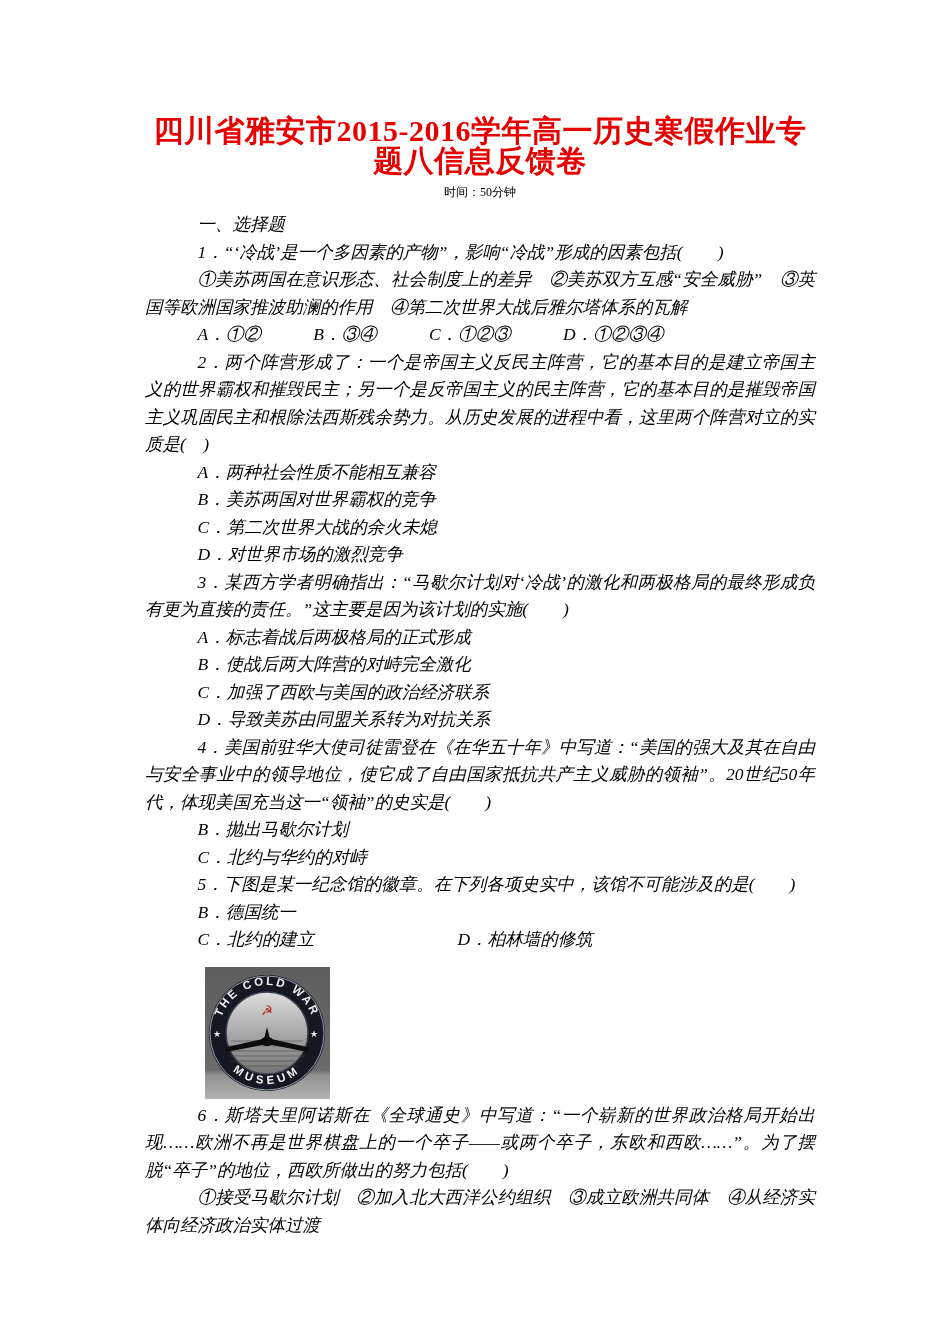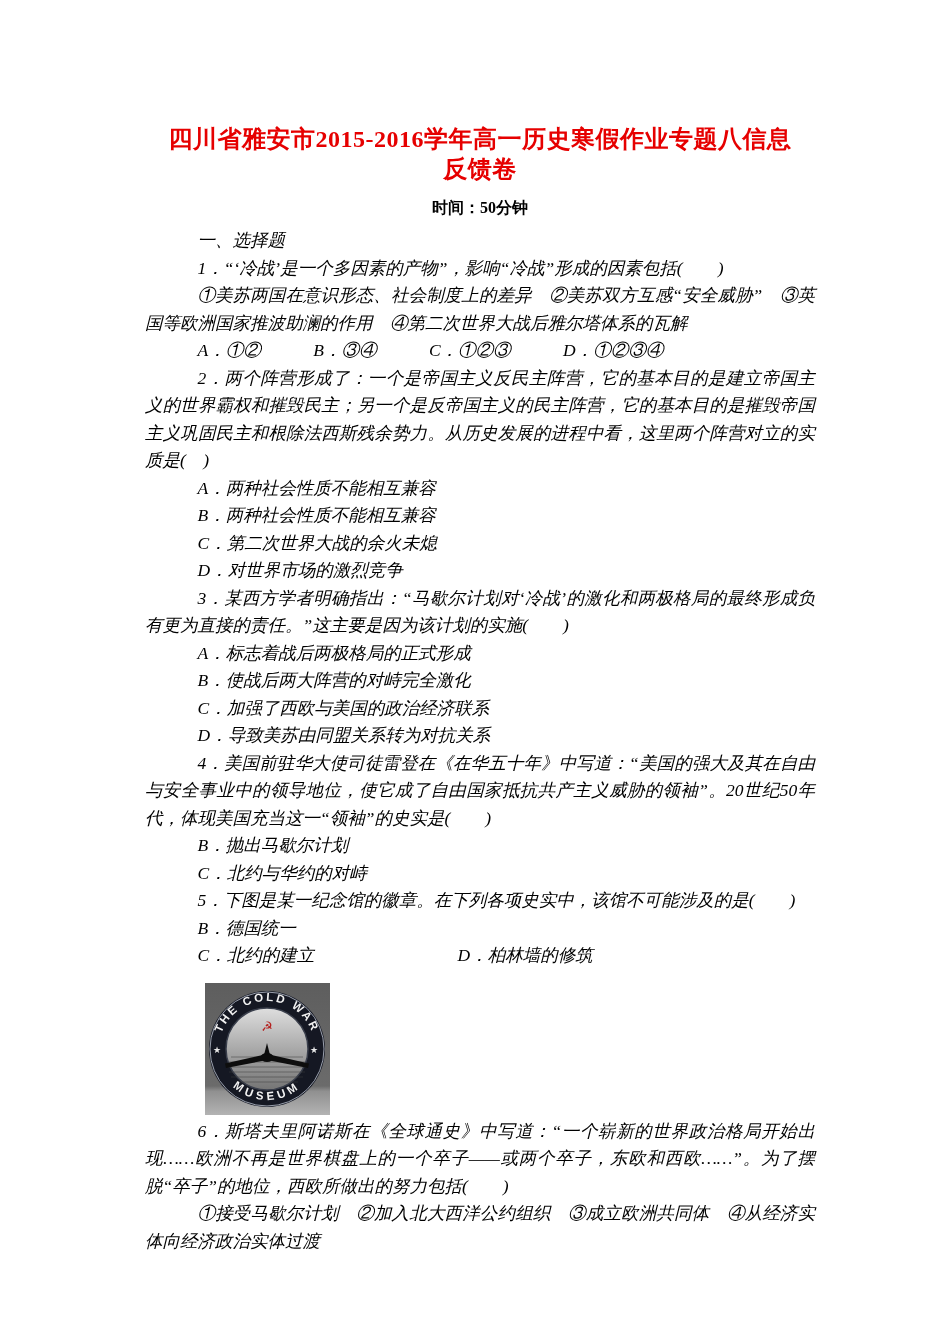--- a/index.html
+++ b/index.html
@@ -7,32 +7,32 @@
   body {
     width: 950px;
     height: 1344px;
     background: #ffffff;
     color: #000000;
     font-family: "Liberation Serif", "DejaVu Serif", serif;
     overflow: hidden;
   }
   .page { padding: 112px 135px 0 145px; }
   .title {
-    margin: 12px;
+    margin: 4px;
     text-align: center;
     color: #e60000;
-    font-size: 24px;
+    font-size: 30px;
     font-weight: bold;
     line-height: 30px;
     letter-spacing: 0.5px;
   }
   .subtitle {
     text-align: center;
-    font-size: 16px;
-    font-weight: bold;
+    font-size: 12px;
+    font-weight: normal;
     line-height: 24px;
     margin-top: 2px;
   }
   .docbody {
     margin-top: 7px;
     font-size: 17.5px;
     line-height: 27.5px;
     text-align: justify;
   }
   .docbody p { margin: 0; font-style: italic; }
@@ -60,21 +60,21 @@
   <div class="docbody">
 
     <p class="ind">一、选择题</p>
 
     <p class="ind">1．“‘冷战’是一个多因素的产物”，影响“冷战”形成的因素包括(　　)</p>
     <p class="ind">①美苏两国在意识形态、社会制度上的差异　②美苏双方互感“安全威胁”　③英国等欧洲国家推波助澜的作用　④第二次世界大战后雅尔塔体系的瓦解</p>
     <p class="ind">A．①②　　　B．③④　　　C．①②③　　　D．①②③④</p>
 
     <p class="ind">2．两个阵营形成了：一个是帝国主义反民主阵营，它的基本目的是建立帝国主义的世界霸权和摧毁民主；另一个是反帝国主义的民主阵营，它的基本目的是摧毁帝国主义巩固民主和根除法西斯残余势力。从历史发展的进程中看，这里两个阵营对立的实质是(　)</p>
     <p class="ind gap-top">A．两种社会性质不能相互兼容</p>
-    <p class="ind">B．两种社会性质不能相互兼容</p>
+    <p class="ind">B．美苏两国对世界霸权的竞争</p>
     <p class="ind">C．第二次世界大战的余火未熄</p>
     <p class="ind">D．对世界市场的激烈竞争</p>
 
     <p class="ind">3．某西方学者明确指出：“马歇尔计划对‘冷战’的激化和两极格局的最终形成负有更为直接的责任。”这主要是因为该计划的实施(　　)</p>
     <p class="ind">A．标志着战后两极格局的正式形成</p>
     <p class="ind">B．使战后两大阵营的对峙完全激化</p>
     <p class="ind">C．加强了西欧与美国的政治经济联系</p>
     <p class="ind">D．导致美苏由同盟关系转为对抗关系</p>
 
     <p class="ind">4．美国前驻华大使司徒雷登在《在华五十年》中写道：“美国的强大及其在自由与安全事业中的领导地位，使它成了自由国家抵抗共产主义威胁的领袖”。20世纪50年代，体现美国充当这一“领袖”的史实是(　　)</p>

